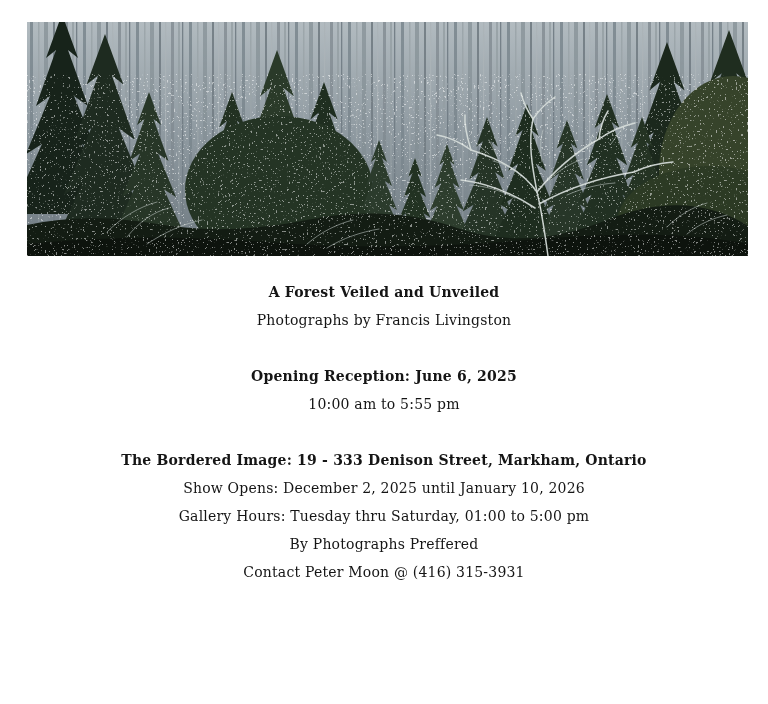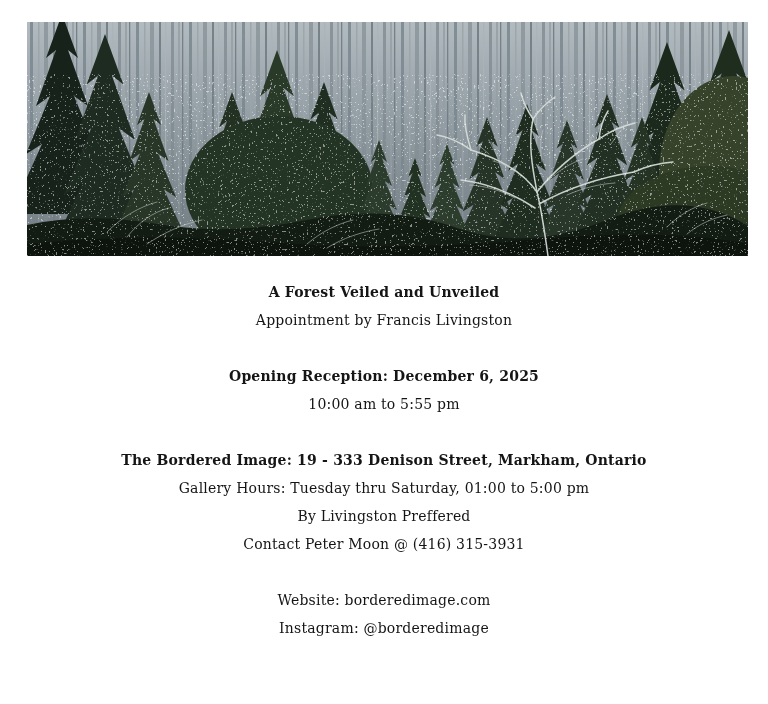--- a/index.html
+++ b/index.html
@@ -138,32 +138,29 @@
       <path d="M640 205 C 652 193 666 185 680 181 M 660 212 C 672 202 686 196 700 193"></path>
     </g>
 
     <rect x="0" y="52" width="721" height="182" filter="url(#snow)" opacity="0.5"></rect>
   </svg>
 </div>
 
 <div class="text-block">
   <div class="group">
     <div class="line bold">A Forest Veiled and Unveiled</div>
-    <div class="line">Appointment by Francis Livingston</div>
+    <div class="line">Photographs by Francis Livingston</div>
   </div>
 
   <div class="group">
-    <div class="line bold">Opening Reception: December 6, 2025</div>
+    <div class="line bold">Opening Reception: June 6, 2025</div>
     <div class="line">10:00 am to 5:55 pm</div>
   </div>
 
   <div class="group">
     <div class="line bold">The Bordered Image: 19 - 333 Denison Street, Markham, Ontario</div>
+    <div class="line">Show Opens: December 2, 2025 until January 10, 2026</div>
     <div class="line">Gallery Hours: Tuesday thru Saturday, 01:00 to 5:00 pm</div>
-    <div class="line">By Livingston Preffered</div>
+    <div class="line">By Photographs Preffered</div>
     <div class="line">Contact Peter Moon @ (416) 315-3931</div>
   </div>
 
-  <div class="group">
-    <div class="line">Website: borderedimage.com</div>
-    <div class="line">Instagram: @borderedimage</div>
-  </div>
 </div>
 
 </body></html>

